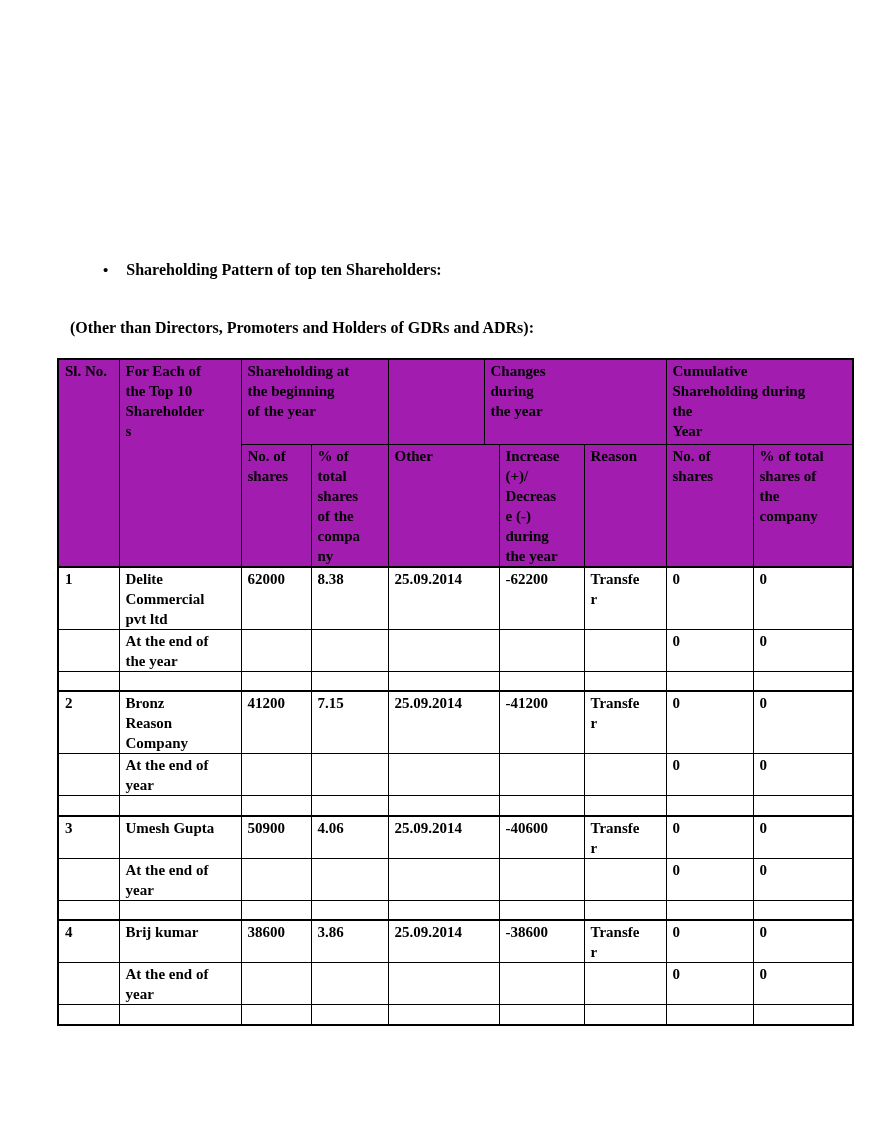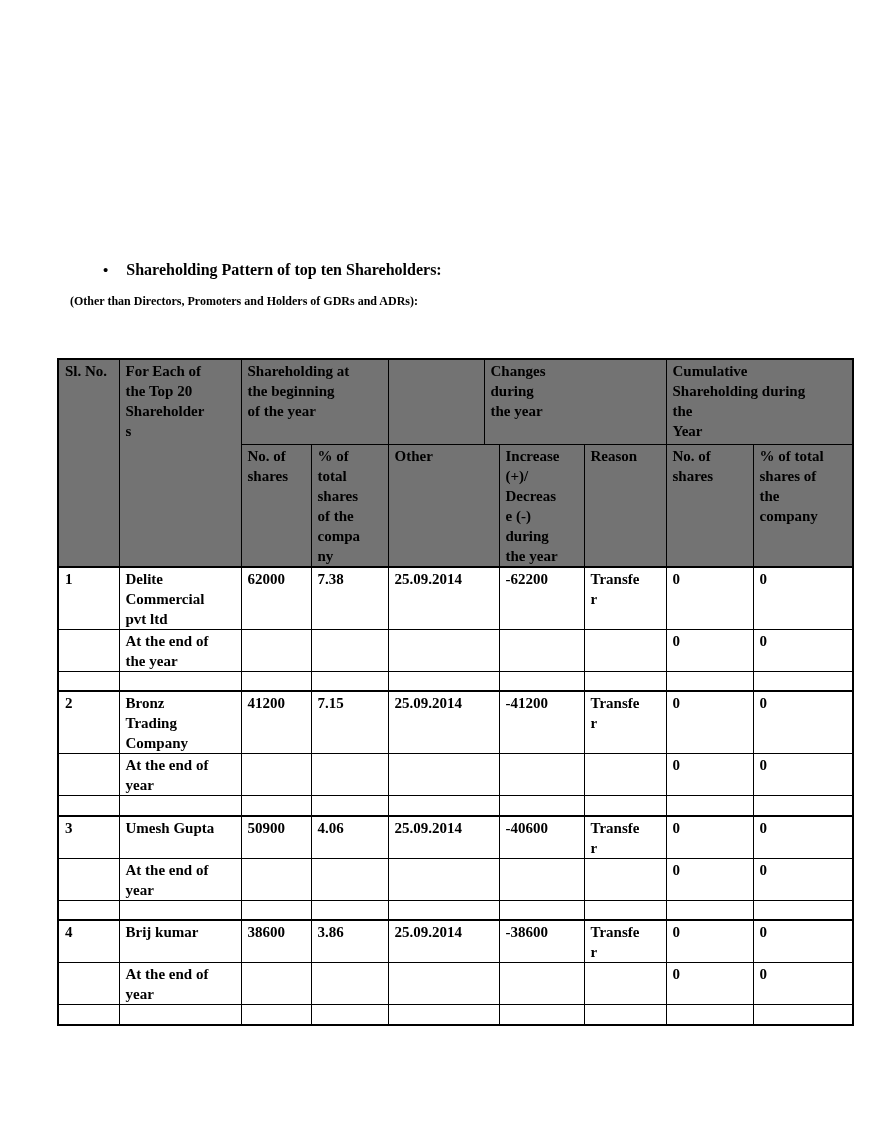--- a/index.html
+++ b/index.html
@@ -26,23 +26,23 @@
     font-weight: bold;
     font-size: 16px;
     line-height: 20px;
   }
   .bullet-glyph {
     font-size: 15px;
   }
   .subheading {
     position: absolute;
     left: 70px;
-    top: 291px;
+    top: 318px;
     font-weight: bold;
-    font-size: 12px;
+    font-size: 16px;
     line-height: 20px;
   }
   table.share-table {
     position: absolute;
     left: 57px;
     top: 358px;
     width: 795px;
     border-collapse: collapse;
     table-layout: fixed;
     border: 2px solid #000000;
@@ -53,21 +53,21 @@
     vertical-align: top;
     text-align: left;
     font-weight: bold;
     font-size: 15px;
     line-height: 20px;
     padding: 1px 4px 0 6px;
     white-space: pre-line;
     overflow: hidden;
   }
   table.share-table th {
-    background: #737373;
+    background: #a21caf;
     font-family: Liberation Serif, serif;
   }
   tr.hrow1 { height: 85px; }
   tr.hrow2 { height: 87px; }
   tr.row-main td { border-top-width: 2px; }
   tr.row-main3 { height: 62px; }
   tr.row-main2 { height: 42px; }
   tr.row-end { height: 42px; margin-left: 37px; }
   tr.row-spacer { height: 20px; }
 </style>
@@ -93,21 +93,21 @@
       <col style="width:15px">
       <col style="width:85px">
       <col style="width:82px">
       <col style="width:87px">
       <col style="width:100px">
     </colgroup>
     <tbody>
       <tr class="hrow1">
         <th rowspan="2">Sl. No.</th>
         <th rowspan="2">For Each of
-the Top 20
+the Top 10
 Shareholder
 s</th>
         <th colspan="2">Shareholding at
 the beginning
 of the year</th>
         <th></th>
         <th colspan="3">Changes
 during
 the year</th>
         <th colspan="2">Cumulative
@@ -139,21 +139,21 @@
 the
 company</th>
       </tr>
 
       <tr class="row-main row-main3">
         <td>1</td>
         <td>Delite
 Commercial
 pvt ltd</td>
         <td>62000</td>
-        <td>7.38</td>
+        <td>8.38</td>
         <td colspan="2">25.09.2014</td>
         <td>-62200</td>
         <td>Transfe
 r</td>
         <td>0</td>
         <td>0</td>
       </tr>
       <tr class="row-end">
         <td></td>
         <td>At the end of
@@ -174,21 +174,21 @@
           <td colspan="2"></td>
           <td></td>
           <td></td>
           <td></td>
           <td></td>
       </tr>
 
       <tr class="row-main row-main3">
         <td>2</td>
         <td>Bronz
-Trading
+Reason
 Company</td>
         <td>41200</td>
         <td>7.15</td>
         <td colspan="2">25.09.2014</td>
         <td>-41200</td>
         <td>Transfe
 r</td>
         <td>0</td>
         <td>0</td>
       </tr>

